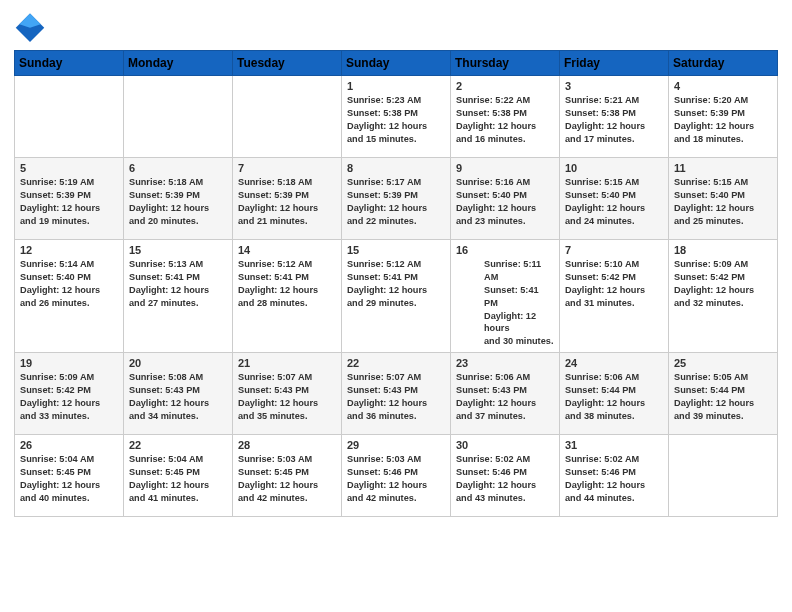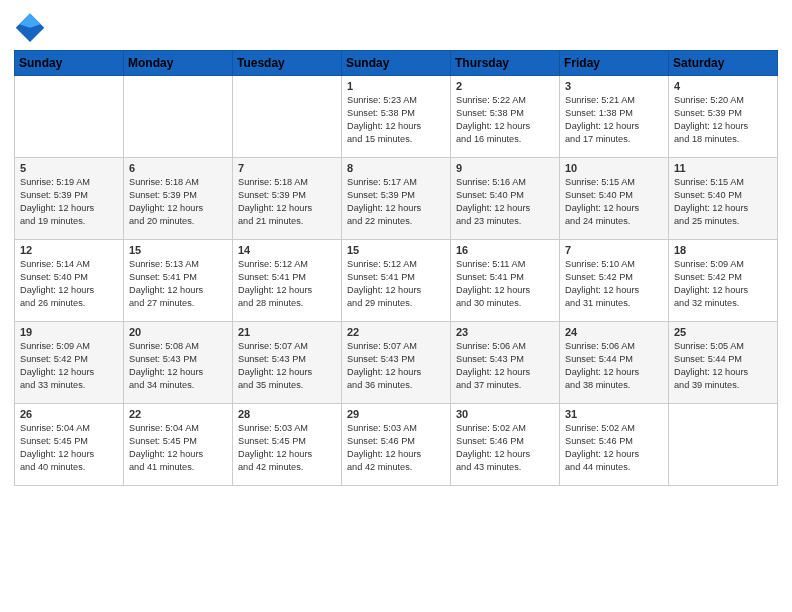--- a/index.html
+++ b/index.html
@@ -86,20 +86,21 @@
     .day-num {
       font-size: 11px;
       font-weight: bold;
       display: block;
       margin-bottom: 2px;
     }
     .day-info {
       font-size: 9.2px;
       color: #333;
       line-height: 1.4;
+      font-weight: bold;
     }
     .empty-cell {
       background: #fff !important;
     }
   </style>
 </head>
 <body>
 
 <div class="page">
   <div class="header">
@@ -146,21 +147,21 @@
           <td>
             <span class="day-num">2</span>
             <div class="day-info" style="white-space: pre-line;">Sunrise: 5:22 AM
 Sunset: 5:38 PM
 Daylight: 12 hours
 and 16 minutes.</div>
           </td>
           <td>
             <span class="day-num">3</span>
             <div class="day-info" style="white-space: pre-line;">Sunrise: 5:21 AM
-Sunset: 1:38 PM
+Sunset: 5:38 PM
 Daylight: 12 hours
 and 17 minutes.</div>
           </td>
           <td>
             <span class="day-num">4</span>
             <div class="day-info" style="white-space: pre-line;">Sunrise: 5:20 AM
 Sunset: 5:39 PM
 Daylight: 12 hours
 and 18 minutes.</div>
           </td>
@@ -240,21 +241,21 @@
           </td>
           <td>
             <span class="day-num">15</span>
             <div class="day-info" style="white-space: pre-line;">Sunrise: 5:12 AM
 Sunset: 5:41 PM
 Daylight: 12 hours
 and 29 minutes.</div>
           </td>
           <td>
             <span class="day-num">16</span>
-            <div class="day-info" style="white-space: pre-line;">Sunrise: 5:11 AM
+            <div class="day-info" style="white-space: pre-line; margin-left: 28px;">Sunrise: 5:11 AM
 Sunset: 5:41 PM
 Daylight: 12 hours
 and 30 minutes.</div>
           </td>
           <td>
             <span class="day-num">7</span>
             <div class="day-info" style="white-space: pre-line;">Sunrise: 5:10 AM
 Sunset: 5:42 PM
 Daylight: 12 hours
 and 31 minutes.</div>

